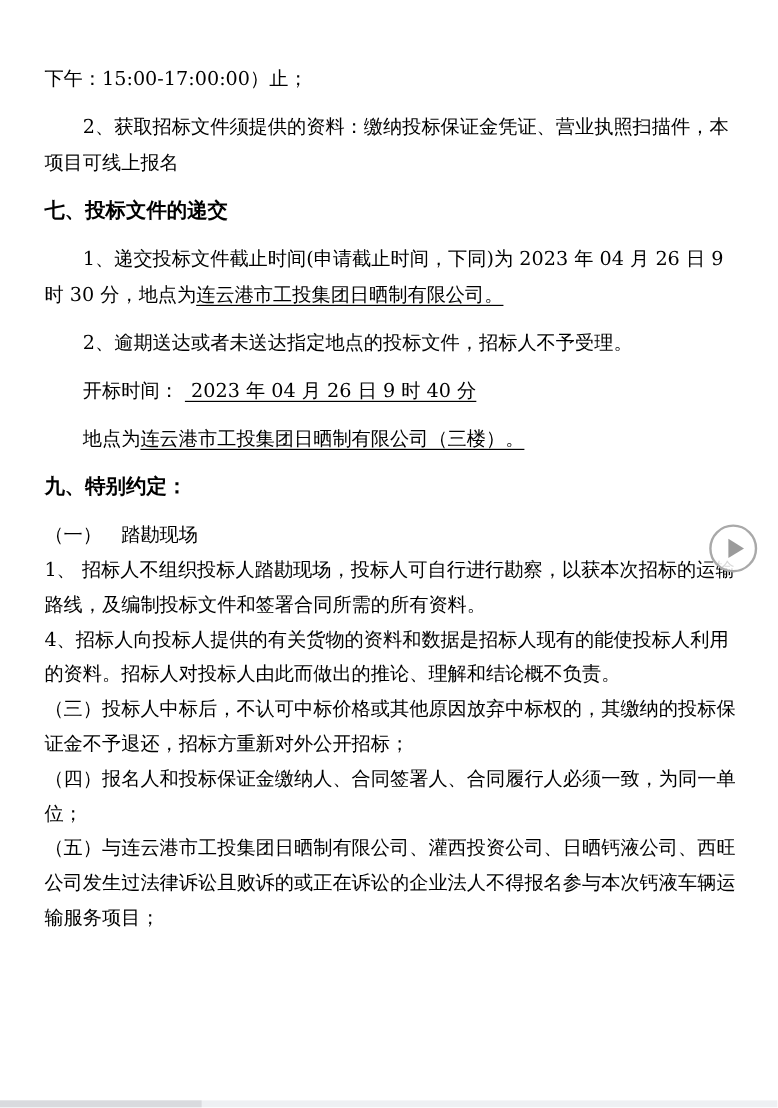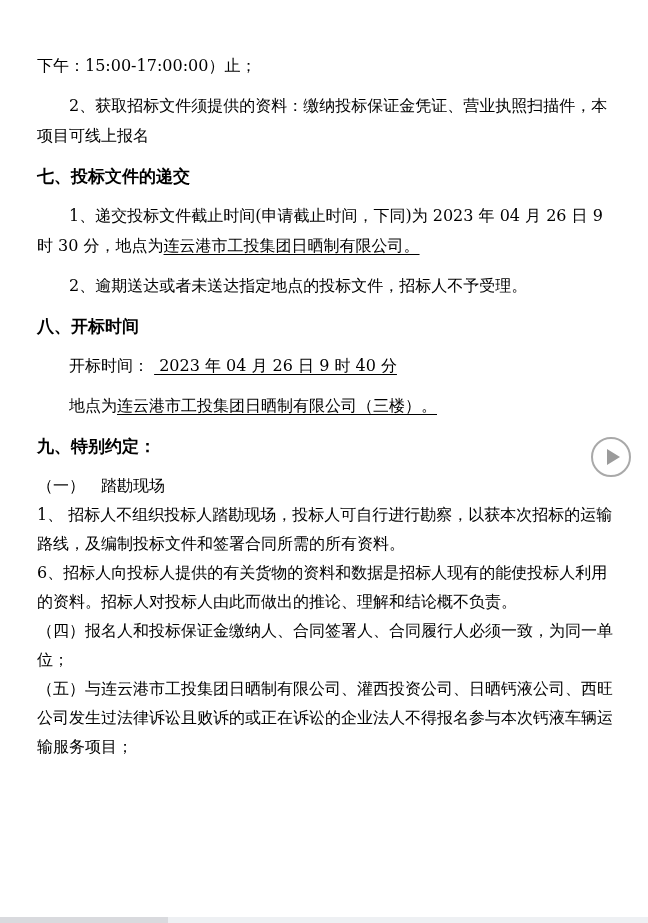--- a/index.html
+++ b/index.html
@@ -87,27 +87,27 @@
 </head>
 <body>
 
 <div class="doc">
   <div>
       <p class="para"><span>下午：15:00-17:00:00）止；</span></p>
       <p class="para indent"><span>2、获取招标文件须提供的资料：缴纳投标保证金凭证、营业执照扫描件，本项目可线上报名</span></p>
       <p class="para heading"><span>七、投标文件的递交</span></p>
       <p class="para indent"><span>1、递交投标文件截止时间(申请截止时间，下同)为 2023 年 04 月 26 日 9 时 30 分，地点为</span><span class="u">连云港市工投集团日晒制有限公司。</span></p>
       <p class="para indent"><span>2、逾期送达或者未送达指定地点的投标文件，招标人不予受理。</span></p>
-      <p class="para heading"><span>八、开标时间</span></p>
       <p class="para indent"><span>开标时间： </span><span class="u"> 2023 年 04 月 26 日 9 时 40 分</span></p>
       <p class="para indent"><span>地点为</span><span class="u">连云港市工投集团日晒制有限公司（三楼）。</span></p>
       <p class="para heading gap"><span>九、特别约定：</span></p>
       <p class="para tight"><span>（一）　踏勘现场</span></p>
       <p class="para tight"><span>1、 招标人不组织投标人踏勘现场，投标人可自行进行勘察，以获本次招标的运输路线，及编制投标文件和签署合同所需的所有资料。</span></p>
-      <p class="para tight"><span>6、招标人向投标人提供的有关货物的资料和数据是招标人现有的能使投标人利用的资料。招标人对投标人由此而做出的推论、理解和结论概不负责。</span></p>
+      <p class="para tight"><span>4、招标人向投标人提供的有关货物的资料和数据是招标人现有的能使投标人利用的资料。招标人对投标人由此而做出的推论、理解和结论概不负责。</span></p>
+      <p class="para tight"><span>（三）投标人中标后，不认可中标价格或其他原因放弃中标权的，其缴纳的投标保证金不予退还，招标方重新对外公开招标；</span></p>
       <p class="para tight"><span>（四）报名人和投标保证金缴纳人、合同签署人、合同履行人必须一致，为同一单位；</span></p>
       <p class="para tight"><span>（五）与连云港市工投集团日晒制有限公司、灌西投资公司、日晒钙液公司、西旺公司发生过法律诉讼且败诉的或正在诉讼的企业法人不得报名参与本次钙液车辆运输服务项目；</span></p>
     </div>
 </div>
 
 <button class="next-btn">
   <span class="next-arrow"></span>
 </button>
 
 <div class="hscrollbar">

